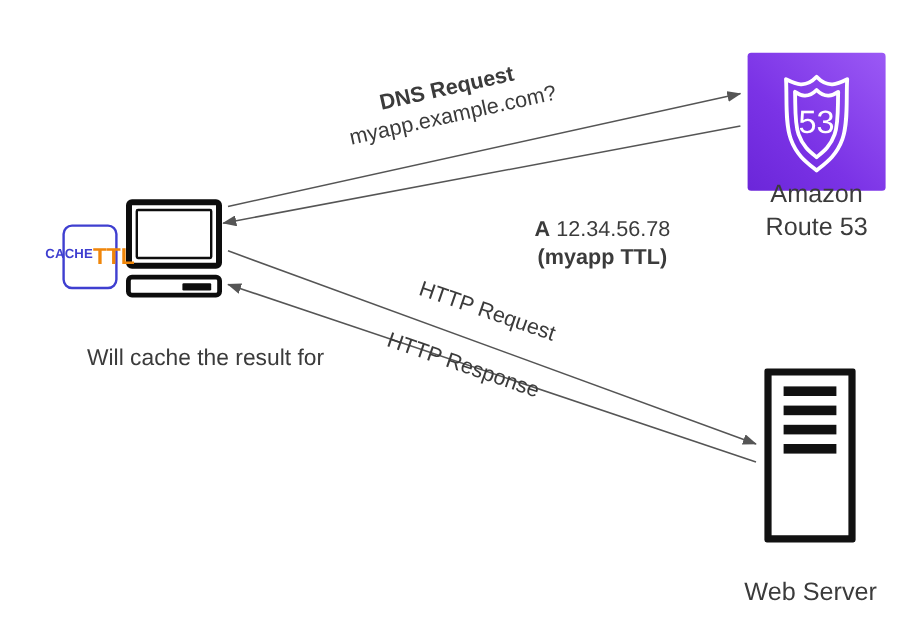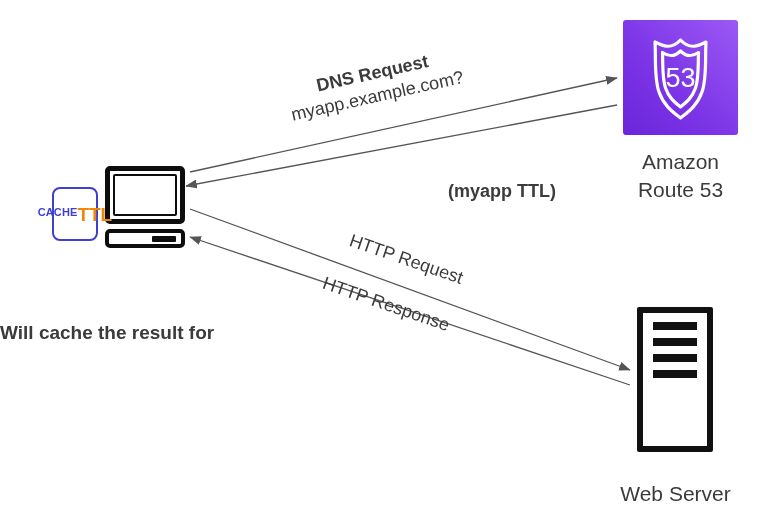--- a/index.html
+++ b/index.html
@@ -26,21 +26,21 @@
     top: 0;
     width: 764px;
     height: 514px;
     overflow: visible;
   }
 
   
   #route53-node {
     position: absolute;
     left: 623px;
-    top: 20px;
+    top: 44px;
     width: 104px;
     height: 115px;
   }
   #route53-node .tile {
     width: 115px;
     height: 115px;
     border-radius: 3px;
     background: linear-gradient(45deg, #6b26d9 0%, #7b33e6 40%, #9b59f5 100%);
     position: relative;
   }
@@ -172,26 +172,25 @@
     color: #f0860a;
     line-height: 1;
   }
 
   
   #client-caption {
     position: absolute;
     left: 0px;
     top: 286px;
     width: 270px;
-    text-align: left;
+    text-align: right;
     font-size: 19px;
-    font-weight: bold;
+    font-weight: normal;
     color: #3b3b3b;
     line-height: 1.42;
-    margin-top: 34px;
   }
   #client-caption .ul { text-decoration: underline; }
 
   
   .edge-label {
     position: absolute;
     white-space: nowrap;
     color: #3b3b3b;
     line-height: 1.3;
     text-align: center;
@@ -305,20 +304,21 @@
   <div id="client-caption">
     <div>Will cache the result for</div>
   </div>
 
   <div class="edge-label" id="dns-request-label">
     <div class="l1">DNS Request</div>
     <div class="l2">myapp.example.com?</div>
   </div>
 
   <div class="edge-label" id="dns-answer-label">
+    <div class="l1"><b>A</b> <span>12.34.56.78</span></div>
     <div class="l2">(myapp TTL)</div>
   </div>
 
   <div class="edge-label" id="http-request-label">HTTP Request</div>
 
   <div class="edge-label" id="http-response-label">HTTP Response</div>
 
 </div>
 
 </body></html>

